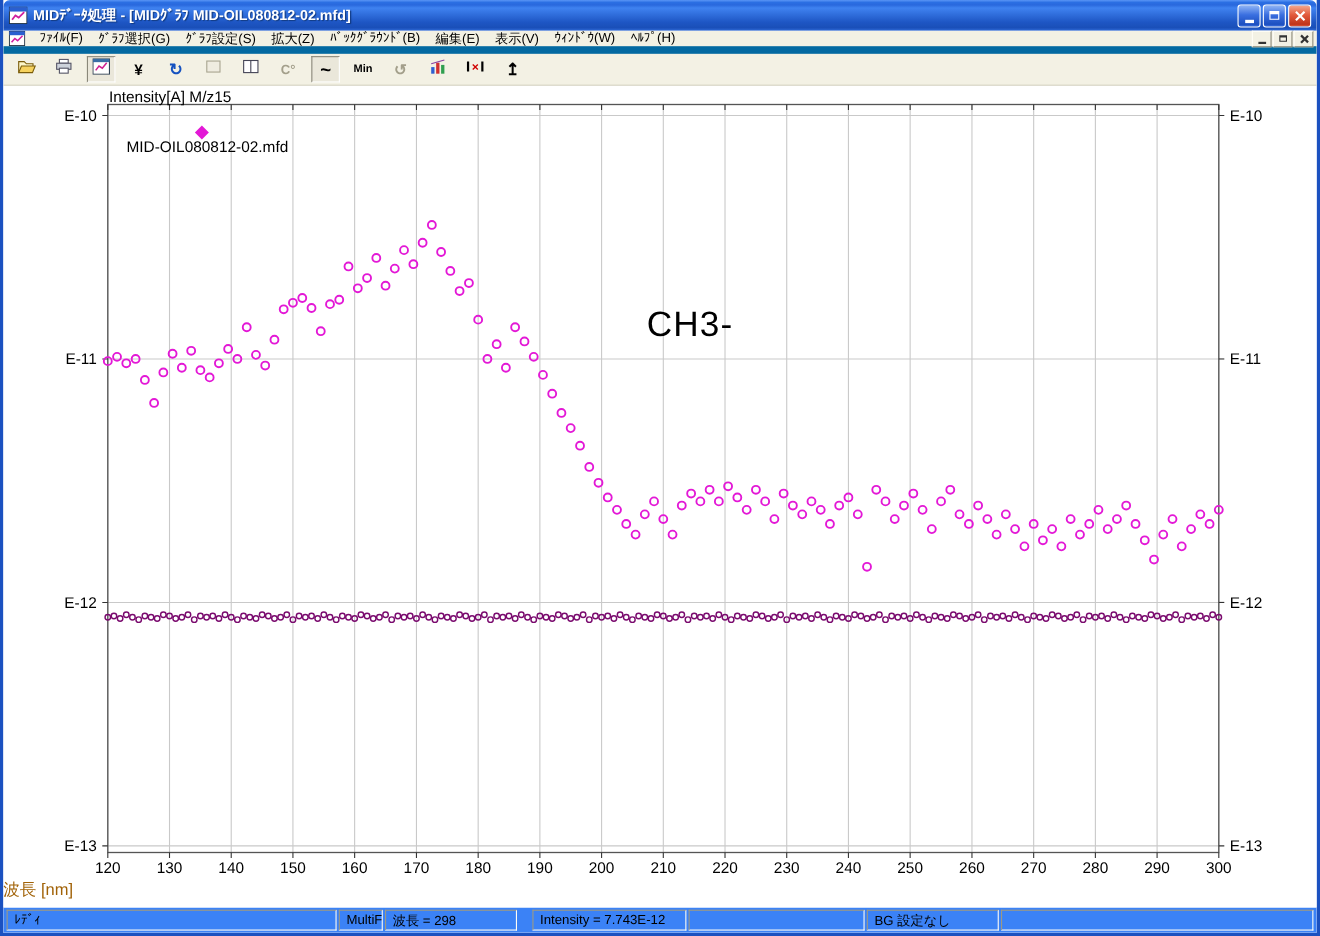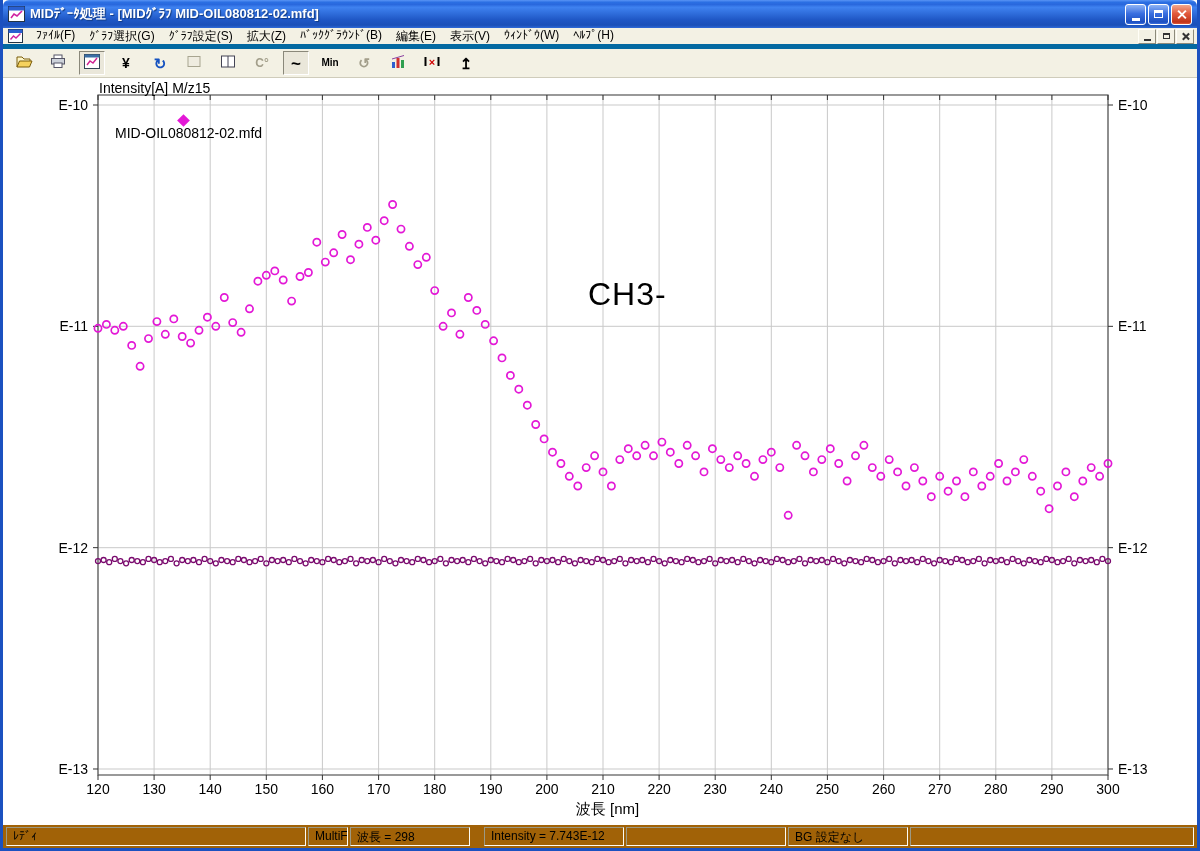--- a/index.html
+++ b/index.html
@@ -17,21 +17,21 @@
     background:linear-gradient(180deg,#8fb4f5,#3a6fe0 45%,#1c4fc0 90%,#3a6fe0);
     display:flex; align-items:center; justify-content:center; position:relative; }
   .win-btn.close-b { background:linear-gradient(180deg,#f3a88e,#e25a3c 45%,#c0341a 90%,#e25a3c); }
   .gl-min { width:8px; height:3px; background:#fff; margin-top:10px; }
   .gl-max { width:9px; height:8px; border:1px solid #fff; border-top:3px solid #fff; }
   .gl-close { width:11px; height:11px; position:relative; }
   .gl-close::before,.gl-close::after { content:""; position:absolute; left:5px; top:0; width:2px; height:11px; background:#fff; }
   .gl-close::before { transform:rotate(45deg); } .gl-close::after { transform:rotate(-45deg); }
   
   .menubar { height:21px; background:#f3f1e4; display:flex; align-items:center; padding:0 3px;
-    border-bottom:5px solid #0369a1; }
+    border-bottom:7px solid #0369a1; }
   .child-icon { width:17px; height:15px; margin:0 4px 0 2px; display:flex; align-items:center; }
   .menu-item { padding:2px 7px; font-size:12px; color:#000; white-space:nowrap; cursor:default; }
   .mdi-btns { margin-left:auto; display:flex; }
   .mdi-btn { width:18px; height:15px; margin-left:1px; background:#f3f1e4;
     border:1px solid; border-color:#fffef7 #8c8a7a #8c8a7a #fffef7;
     display:flex; align-items:center; justify-content:center; position:relative; }
   .mgl-min { width:7px; height:2px; background:#333; margin-top:7px; }
   .mgl-rest { width:7px; height:6px; border:1px solid #333; border-top:2px solid #333; }
   .mgl-close { width:9px; height:9px; position:relative; }
   .mgl-close::before,.mgl-close::after { content:""; position:absolute; left:4px; top:0; width:1.6px; height:9px; background:#333; }
@@ -55,23 +55,23 @@
   
   .chart-region { position:relative; height:747px; background:#fff; }
   #plot-svg { position:absolute; left:0; top:0; width:100%; height:747px; }
   #plot-svg text { font-family:"Liberation Sans", sans-serif; }
   .chart-title { position:absolute; left:96px; top:2px; font-size:14px; color:#000; }
   .legend { position:absolute; left:112px; top:38px; }
   .legend-row { display:flex; align-items:center; height:30px;flex-direction:column; }
   .legend-marker { width:9px; height:9px; transform:rotate(45deg); margin-right:11px; }
   .legend-label { font-size:14px; color:#000; }
   .annotation { position:absolute; left:585px; top:198px; font-size:32px; color:#000; letter-spacing:1px; }
-  .xaxis-title { position:absolute; left:0; right:0; top:722px; text-align:center; font-size:15px; color:#000000;margin-left:15px; }
+  .xaxis-title { position:absolute; left:0; right:0; top:722px; text-align:left; font-size:15px; color:#a16207; }
   
-  .statusbar { height:23px; background:#a16207; display:flex; gap:2px; padding:2px 3px; align-items:stretch;justify-content:center; }
+  .statusbar { height:23px; background:#3b82f6; display:flex; gap:2px; padding:2px 3px; align-items:stretch;justify-content:center; }
   .sb-panel { border:1px solid; border-color:#9c9984 #fdfcf5 #fdfcf5 #9c9984; font-size:12px;
     padding:1px 6px; white-space:nowrap; overflow:hidden; color:#000; }
 </style>
 </head>
 <body>
 
 <div class="window">
 
   <div class="titlebar">
     <span class="app-icon">

